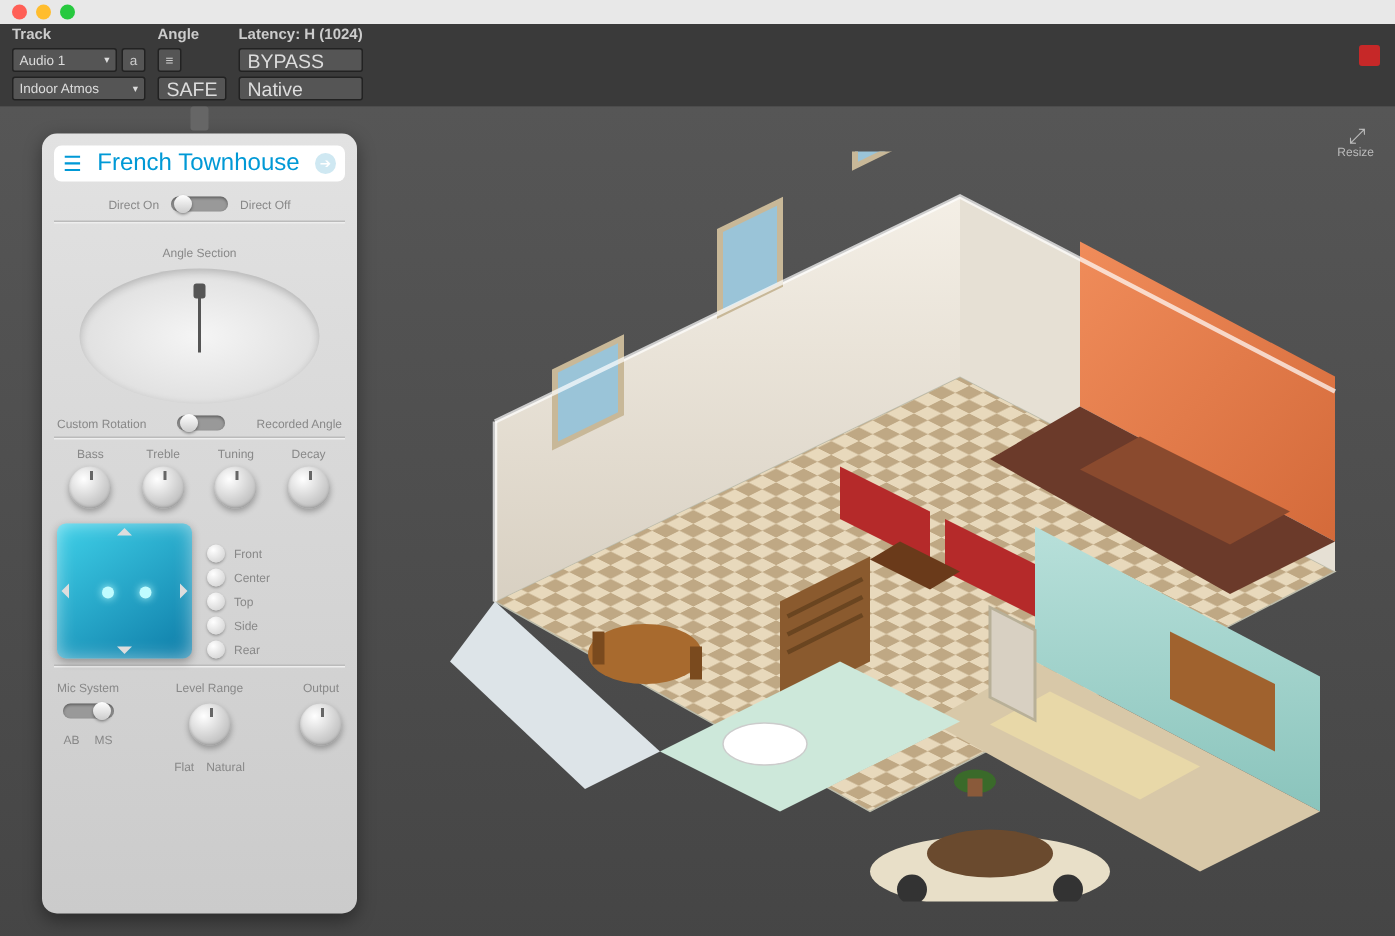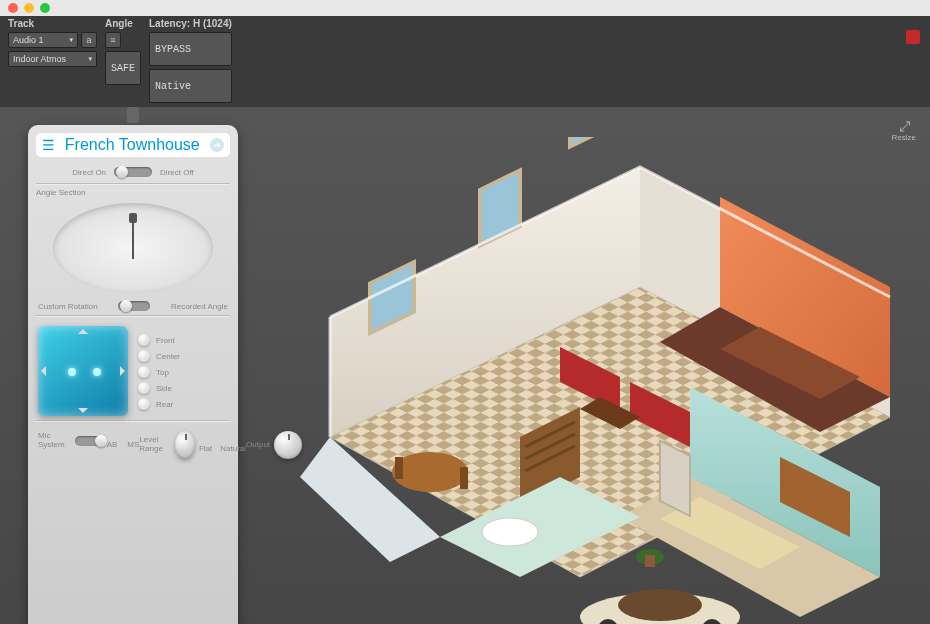--- a/index.html
+++ b/index.html
@@ -9,21 +9,21 @@
 .titlebar { height: 16px; background: #e8e8e8; display: flex; align-items: center; padding-left: 8px; gap: 6px; }
 .tl { width: 10px; height: 10px; border-radius: 50%; }
 .tl.r { background: #ff5f56; } .tl.y { background: #ffbd2e; } .tl.g { background: #27c93f; }
 
 
 .toolbar { background: #3a3a3a; color: #ddd; font-size: 10px; display: flex; align-items: flex-start; padding: 2px 8px 4px; gap: 8px; position: relative; }
 .tcol { display: flex; flex-direction: column; gap: 3px; }
 .tlabel { font-weight: bold; font-size: 10px; color: #ccc; }
 .tsel { background: #555; border: 1px solid #222; color: #ddd; font-size: 9px; padding: 2px 4px; border-radius: 2px; min-width: 70px; height: 16px; display: flex; align-items: center; justify-content: space-between; }
 .tsel .arr { font-size: 7px; }
-.tbtn { background: #555; border: 1px solid #222; color: #ddd; font-size: 10px; padding: 2px 5px; border-radius: 2px; height: 34px; display: inline-flex; align-items: center; font-family: Liberation Mono, monospace; }
+.tbtn { background: #555; border: 1px solid #222; color: #ddd; font-size: 13px; padding: 2px 5px; border-radius: 2px; height: 16px; display: inline-flex; align-items: center; }
 .tbtn.blue { background: #4a8cff; color: #fff; font-weight: bold; }
 .trow { display: flex; gap: 3px; align-items: center; }
 .tgear { width: 16px; height: 16px; background: #555; border: 1px solid #222; border-radius: 2px; display: flex; align-items: center; justify-content: center; font-size: 9px; color: #ccc; }
 .tred { position: absolute; right: 10px; top: 14px; width: 14px; height: 14px; background: #c62828; border-radius: 2px; }
 
 
 .main { position: relative; height: calc(624px - 16px - 42px); background: linear-gradient(180deg,#565656,#454545); }
 
 
 .resize { position: absolute; top: 12px; right: 14px; color: #bbb; font-size: 8px; text-align: center; }
@@ -35,55 +35,55 @@
 .menu-icon { color: #0099d6; font-size: 14px; line-height: 14px; }
 .preset-name { flex: 1; text-align: center; color: #0099d6; font-weight: normal; font-size: 16px; }
 .preset-arrow { width: 14px; height: 14px; border-radius: 50%; background: #cfe8f2; display: flex; align-items: center; justify-content: center; color: #fff; font-size: 9px; }
 
 .direct-row { display: flex; align-items: center; justify-content: center; gap: 8px; margin: 10px 0 6px; font-size: 8px; color: #888; }
 .slider-track { width: 38px; height: 10px; background: #999; border-radius: 5px; position: relative; box-shadow: inset 0 1px 2px rgba(0,0,0,.4); }
 .slider-knob { position: absolute; top: -1px; width: 12px; height: 12px; background: linear-gradient(#fff,#ccc); border-radius: 50%; box-shadow: 0 1px 2px rgba(0,0,0,.4); }
 
 .sep { height: 1px; background: #bbb; margin: 4px 0; box-shadow: 0 1px 0 #eee; }
 
-.angle-section { text-align: left; margin-top: 4px; }
+.angle-section { text-align: center; margin-top: 16px; }
 .angle-label { font-size: 8px; color: #888; margin-bottom: 2px; }
 .angle-oval { width: 160px; height: 90px; margin: 6px auto 4px; position: relative; }
 .oval { position: absolute; inset: 0; border-radius: 50%; background: radial-gradient(ellipse at center,#f5f5f5,#d8d8d8); box-shadow: inset 0 2px 6px rgba(0,0,0,.2); }
 .mic { position: absolute; left: 50%; top: 40%; transform: translate(-50%,-50%); width: 2px; height: 40px; background: #555; }
 .mic::before { content:''; position: absolute; top: -6px; left: -3px; width: 8px; height: 10px; background: #555; border-radius: 2px; }
 .cam { position: absolute; left: 50%; top: -18px; transform: translateX(-50%); width: 12px; height: 16px; background: #666; border-radius: 2px; }
 
 .rot-row { display: flex; align-items: center; justify-content: space-between; margin: 8px 2px 4px; font-size: 8px; color: #888; }
 
 
 .knob-row { display: flex; justify-content: space-around; margin: 6px 0 2px; }
 .kcol { display: flex; flex-direction: column; align-items: center; gap: 4px; }
 .klabel { font-size: 8px; color: #888; }
 .knob { width: 28px; height: 28px; border-radius: 50%; background: radial-gradient(circle at 35% 30%,#fff,#ccc 60%,#aaa); box-shadow: 0 2px 4px rgba(0,0,0,.3), inset 0 -1px 2px rgba(0,0,0,.2); position: relative; }
 .knob::after { content:''; position: absolute; left: 50%; top: 3px; width: 2px; height: 6px; background: #666; transform-origin: 50% 11px; }
 
 
-.pos-row { display: flex; gap: 10px; margin: 10px 2px 4px; align-items: center; }
+.pos-row { display: flex; gap: 10px; margin: 10px 2px 4px; align-items: flex-end; }
 .cube { width: 90px; height: 90px; position: relative; background: linear-gradient(145deg,#3fd0e8,#0e7ca8); border-radius: 6px; box-shadow: inset 0 0 12px rgba(255,255,255,.5), 0 2px 6px rgba(0,0,0,.3); }
 .cube .dot { position: absolute; width: 8px; height: 8px; border-radius: 50%; background: #bffcff; box-shadow: 0 0 6px #bffcff; }
 .cube .d1 { left: 30px; top: 42px; } .cube .d2 { left: 55px; top: 42px; }
 .cube .tri { position: absolute; width: 0; height: 0; border: 5px solid transparent; }
 .cube .tri.l { left: -2px; top: 40px; border-right-color: #ddd; }
 .cube .tri.r { right: -2px; top: 40px; border-left-color: #ddd; }
 .cube .tri.t { top: -2px; left: 40px; border-bottom-color: #ddd; }
 .cube .tri.b { bottom: -2px; left: 40px; border-top-color: #ddd; }
 
 .radio-col { display: flex; flex-direction: column; gap: 4px; padding-top: 2px; }
 .radio-item { display: flex; align-items: center; gap: 6px; font-size: 8px; color: #888; }
 .radio { width: 12px; height: 12px; border-radius: 50%; background: radial-gradient(circle at 35% 30%,#fff,#ccc); box-shadow: 0 1px 2px rgba(0,0,0,.3); position: relative; }
 
 
 .bottom-row { display: flex; justify-content: space-between; margin: 10px 2px 0; align-items: flex-start; }
-.bcol { display: flex; flex-direction: row; align-items: center; gap: 4px; }
+.bcol { display: flex; flex-direction: column; align-items: center; gap: 4px; }
 .bcol .klabel { margin-bottom: 2px; }
 .abms { display: flex; gap: 10px; font-size: 8px; color: #888; margin-top: 6px; }
 .range-lbls { display: flex; gap: 8px; font-size: 8px; color: #888; margin-top: 6px; }
 
 
 .house { position: absolute; left: 260px; top: 30px; width: 640px; height: 500px; }
 .house svg { width: 100%; height: 100%; }
 
 
 .brand { position: absolute; right: 20px; bottom: 14px; text-align: right; color: #d8d8d8; }
@@ -169,20 +169,38 @@
     <div class="rot-row">
       <span>Custom Rotation</span>
       <div class="slider-track" style="width:32px">
         <div class="slider-knob" style="left:2px"></div>
       </div>
       <span>Recorded Angle</span>
     </div>
 
     <div class="sep"></div>
 
+    <div class="knob-row">
+      <div class="kcol">
+          <span class="klabel">Bass</span>
+          <div class="knob"></div>
+        </div>
+      <div class="kcol">
+          <span class="klabel">Treble</span>
+          <div class="knob"></div>
+        </div>
+      <div class="kcol">
+          <span class="klabel">Tuning</span>
+          <div class="knob"></div>
+        </div>
+      <div class="kcol">
+          <span class="klabel">Decay</span>
+          <div class="knob"></div>
+        </div>
+    </div>
 
     <div class="pos-row">
       <div class="cube">
         <div class="dot d1"></div>
         <div class="dot d2"></div>
         <div class="tri l"></div>
         <div class="tri r"></div>
         <div class="tri t"></div>
         <div class="tri b"></div>
       </div>

